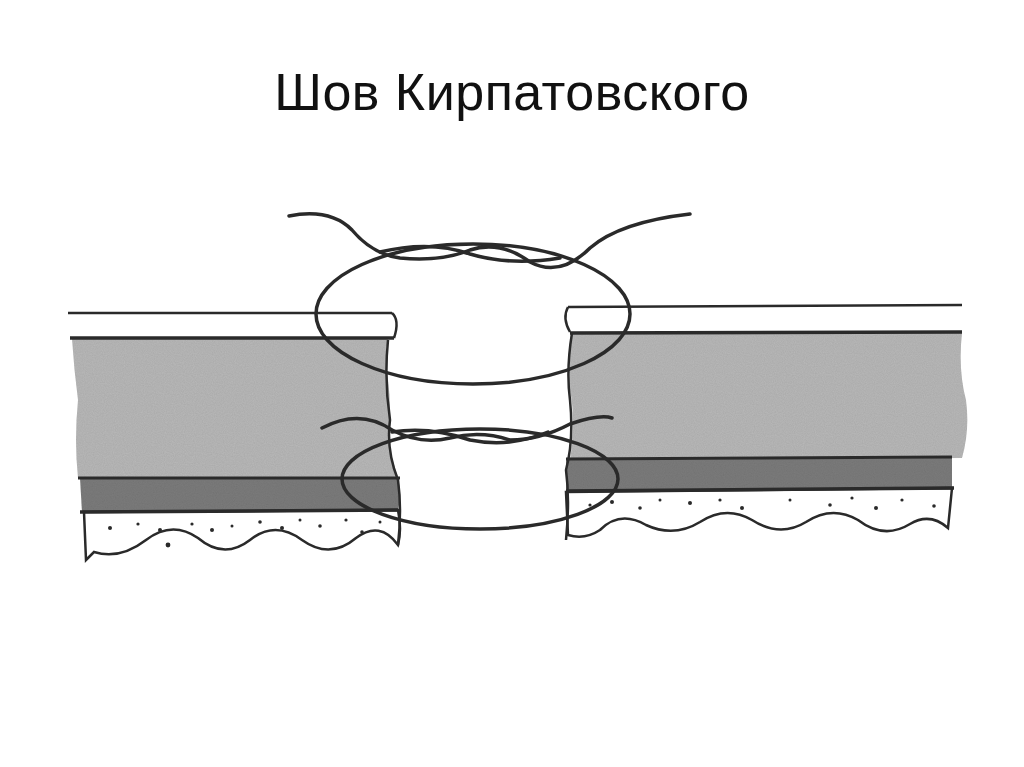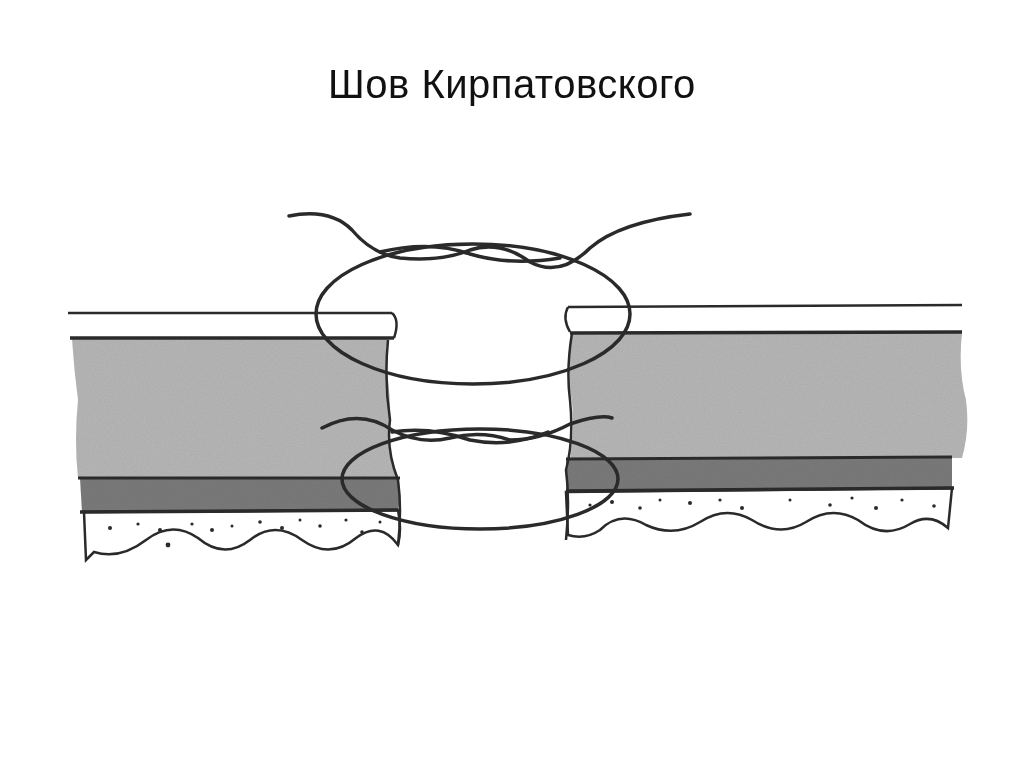--- a/index.html
+++ b/index.html
@@ -1,21 +1,21 @@
 <!DOCTYPE html>
 <html><head>
   <meta charset="utf-8">
   <style>
     html, body { margin: 0; padding: 0; background: #ffffff; }
     body { width: 1024px; height: 767px; position: relative; overflow: hidden; }
     .slide-title {
       position: absolute; left: 0; top: 62px; width: 1024px;
       text-align: center;
       font-family: "Liberation Sans", "DejaVu Sans", sans-serif;
-      font-size: 40px; color: #111111; letter-spacing: 0.5px;
+      font-size: 52px; color: #111111; letter-spacing: 0.5px;
     }
     .diagram { position: absolute; left: 0; top: 0; width: 1024px; height: 767px; }
   </style>
 </head>
 <body>
 
 <div class="slide-title">Шов Кирпатовского</div>
 
 <svg class="diagram" viewBox="0 0 1024 767" xmlns="http://www.w3.org/2000/svg">
   <defs>

